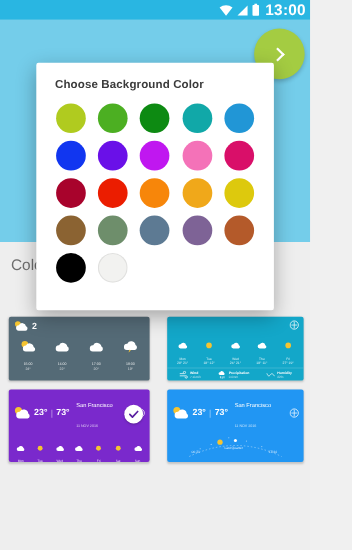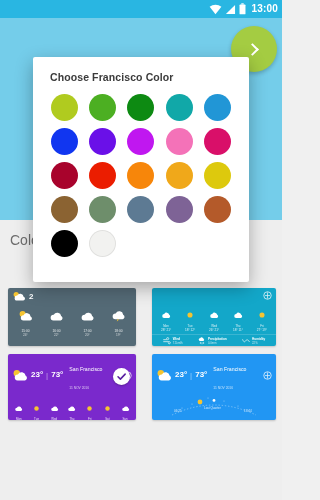--- a/index.html
+++ b/index.html
@@ -11,21 +11,21 @@
   }
 
   
   #status-bar{
     position:absolute; left:0; top:0; width:282px; height:18px;
     background:#29b6e2; display:flex; align-items:center;
     justify-content:flex-end; padding-right:4px; gap:3px;
   }
   #status-bar .sicon{ display:block; }
   #status-clock{
-    color:#ffffff; font-size:10px; font-weight:bold;
+    color:#ffffff; font-size:14px; font-weight:bold;
     letter-spacing:.2px; line-height:1; margin-left:2px;
   }
 
   
   #app-bg-top{
     position:absolute; left:0; top:18px; width:282px; height:202px;
     background:#74cdea;
   }
   #app-bg-bottom{
     position:absolute; left:0; top:220px; width:282px; height:280px;
@@ -363,21 +363,21 @@
       <circle cx="86" cy="11" r=".5"></circle>
         <circle cx="96" cy="15" r=".5"></circle>
         <circle cx="56" cy="3" r=".5"></circle>
     </g>
   </svg>
 
 </div>
 
 <div id="dialog-scrim">
   <div id="color-dialog">
-    <div id="dialog-title">Choose Francisco Color</div>
+    <div id="dialog-title">Choose Background Color</div>
     <div id="swatch-grid">
         <div class="swatch" style="background: rgb(176, 203, 31);"></div>
         <div class="swatch" style="background: rgb(76, 175, 34);"></div>
         <div class="swatch" style="background: rgb(13, 138, 18);"></div>
         <div class="swatch" style="background: rgb(17, 168, 168);"></div>
         <div class="swatch" style="background: rgb(33, 150, 214);"></div>
         <div class="swatch" style="background: rgb(17, 54, 240);"></div>
         <div class="swatch" style="background: rgb(106, 16, 232);"></div>
         <div class="swatch" style="background: rgb(192, 23, 240);"></div>
         <div class="swatch" style="background: rgb(244, 114, 184);"></div>

